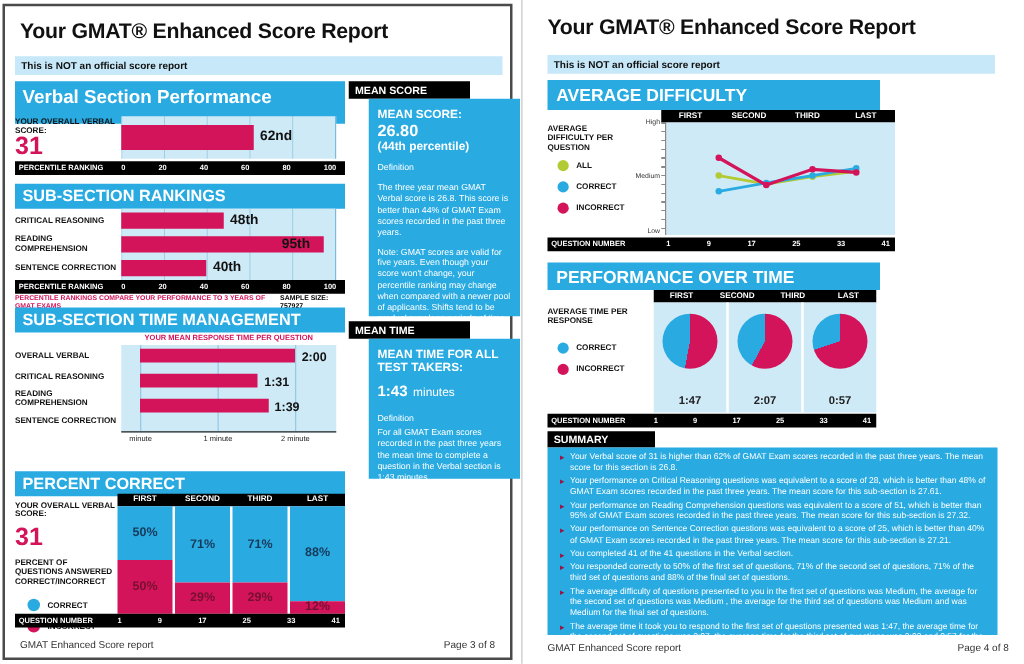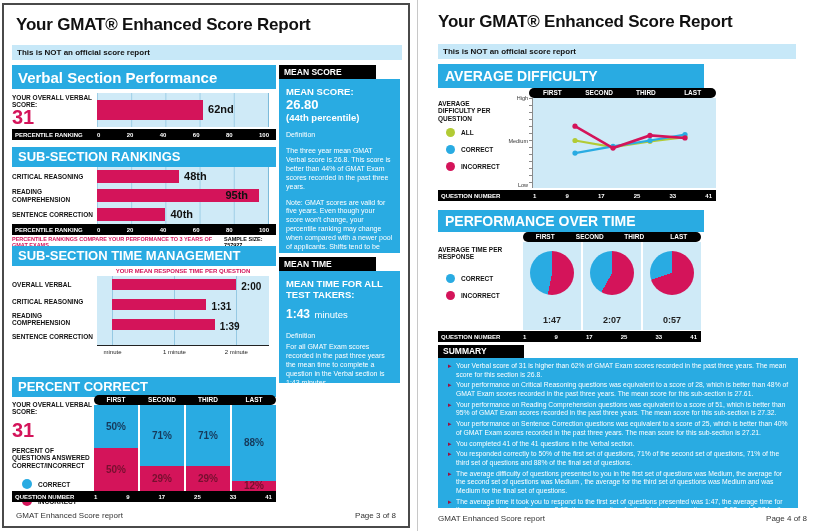--- a/index.html
+++ b/index.html
@@ -10,48 +10,48 @@
   body{width:819px;height:531px;position:relative;background:#ffffff;
        font-family:"Liberation Sans", sans-serif; color:var(--ink); overflow:hidden;}
   .abs{position:absolute;}
   .page{position:absolute;background:#fff;}
   #page-left{left:2px;top:3px;width:408px;height:525px;border:2px solid #4a4a4a;}
   #page-right{left:417px;top:0;width:402px;height:531px;border-left:1px solid #c8c8c8;}
   .doc-title{font-size:17px;font-weight:bold;color:#111;letter-spacing:-0.2px;}
   .disclaimer{background:var(--stripblue);font-size:8px;font-weight:bold;color:#111;
               line-height:15px;height:15px;padding-left:5px;}
   .cyan-header{background:var(--cyan);color:#fff;font-weight:bold;}
-  .h-big{font-size:15px;line-height:26px;height:24px;padding-left:6px;}
+  .h-big{font-size:15px;line-height:26px;height:34px;padding-left:6px;}
   .h-mid{font-size:13px;line-height:20px;height:20px;padding-left:6px;}
   .h-p4{font-size:14px;line-height:24px;height:24px;padding-left:7px;}
   .plot{background:var(--lightblue);}
   .grid{background-image:linear-gradient(to right, rgba(44,140,190,.30) 1px, transparent 1px);
         background-size:20% 100%; border-right:1px solid rgba(44,140,190,.30);}
   .hbar{background:var(--pink);position:absolute;left:0;}
   .rank{position:absolute;font-size:11px;font-weight:bold;color:#111;white-space:nowrap;}
   .axis-strip{background:#000;color:#fff;display:flex;align-items:center;}
   .axis-label{font-size:6px;font-weight:bold;padding-left:3px;}
   .ticks{display:flex;justify-content:space-between;position:absolute;top:0;bottom:0;
          align-items:center;font-size:6px;font-weight:bold;}
   .tick{display:block;}
   .tiny-label{font-size:6.5px;font-weight:bold;line-height:1.15;color:#111;}
   .score-num{font-size:20px;font-weight:bold;color:var(--pink);}
-  .cells4{display:flex;gap:2px;border-radius:11px;}
+  .cells4{display:flex;gap:2px;}
   .cell{flex:1;text-align:center;font-size:6.5px;font-weight:bold;color:#fff;line-height:10px;}
   .col{flex:1;display:flex;flex-direction:column;}
   .seg{display:flex;align-items:center;justify-content:center;overflow:visible;}
   .seg-c{background:var(--cyan);}
   .seg-i{background:var(--pink);}
   .seg-label-c{font-size:10px;font-weight:bold;color:#16395a;}
   .seg-label-i{font-size:10px;font-weight:bold;color:#76102f;}
   .legend-row{display:flex;align-items:center;margin-bottom:7px;}
   .dot{width:10px;height:10px;border-radius:50%;margin-right:6px;flex:none;}
   .sidebar-tab{background:#000;color:#fff;font-size:8.5px;font-weight:bold;
                line-height:14px;height:14px;padding-left:5px;}
-  .sidebar-box{background:var(--cyan);color:#fff;padding:7px 7px;}
+  .sidebar-box{background:var(--cyan);color:#fff;padding:7px 7px;margin-left:16px;}
   .sb-h{font-size:9.5px;font-weight:bold;line-height:1.2;}
   .sb-v{font-size:13px;font-weight:bold;}
   .sb-p{font-size:7px;line-height:1.28;margin-top:7px;}
   .pink-note{color:var(--pink);font-size:5.5px;font-weight:bold;}
   .sample{color:#000;font-size:5.5px;font-weight:bold;}
   .tm-row{position:relative;height:17px;}
   .tm-bar{background:var(--pink);height:11px;margin-left:9%;margin-top:3px;}
   .tm-time{position:absolute;top:2px;font-size:10px;font-weight:bold;color:#111;white-space:nowrap;}
   .tm-gridline{position:absolute;top:0;bottom:0;width:1px;background:rgba(44,140,190,.35);}
   .tm-axis-lab{position:absolute;font-size:6px;color:#222;transform:translateX(-50%);white-space:nowrap;}

